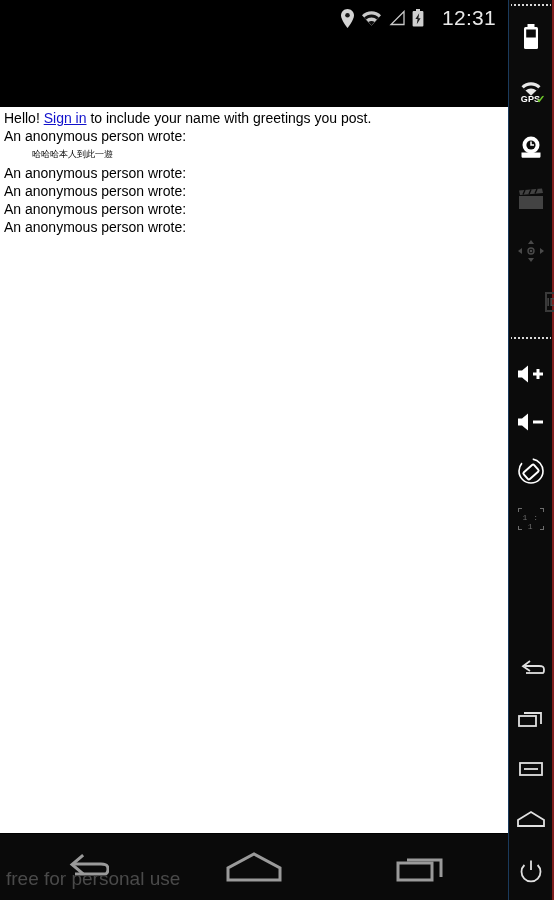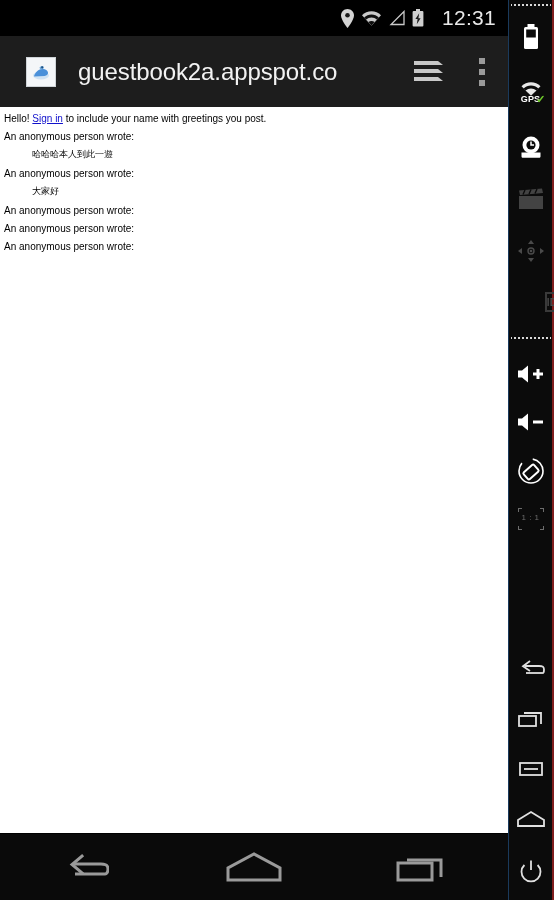--- a/index.html
+++ b/index.html
@@ -57,21 +57,21 @@
   .dot3 i { display:block; width:6px; height:6px; background:#9a9a9a; }
 
   
   #page {
     position:absolute; left:0; top:107px; width:508px; height:726px;
     background:#fff; overflow:hidden;
     font-family:"Liberation Sans", sans-serif;
   }
   #page-inner { padding:6px 4px 0 4px; }
   .ptext {
-    font-size:10px; color:#000; line-height:11px;
+    font-size:14px; color:#000; line-height:11px;
     margin:0 0 7px 0;
   }
   a.signin { color:#1111cc; text-decoration:underline; }
   blockquote.greeting {
     font-size:9px; color:#000; line-height:11px;
     margin:4px 0 8px 28px;
   }
   blockquote.greeting.empty { margin-bottom:0; height:0; }
   #greet-form { margin-top:6px; }
   #greet-input {
@@ -167,58 +167,32 @@
         </svg>
         <svg width="12" height="18" viewBox="0 0 12 18">
           <rect x="4" y="0" width="4" height="2" fill="#cfcfcf"></rect>
           <rect x="0.6" y="2" width="10.8" height="15.4" rx="1" fill="#cfcfcf"></rect>
           <path d="M7.2 4.3L3.4 10.1H5.6L4.8 15.2L8.6 9.2H6.4Z" fill="#1a1a1a"></path>
         </svg>
       </div>
       <div class="sb-time">12:31</div>
     </div>
 
-    <div id="browserbar">
-      <div id="favicon">
-        <svg width="22" height="22" viewBox="0 0 22 22">
-          <ellipse cx="11" cy="14.5" rx="8" ry="4" fill="#cfe2f3"></ellipse>
-          <path d="M4 15.5C5 11.5 8 8.5 12 8C15 7.6 17.5 9 18 11.5C18.3 13.3 16.8 14.8 14.5 15Z" fill="#4a90d9"></path>
-          <path d="M9.5 6.5C10.5 5 12.5 4.5 13.5 5.5C14.3 6.3 13.8 7.6 12.5 8.2C11 8.9 9.8 8 9.5 6.5Z" fill="#6fa8dc"></path>
-          <circle cx="12.2" cy="6.3" r="1.1" fill="#1f4e79"></circle>
-        </svg>
-      </div>
-      <div id="urltext">guestbook2a.appspot.co</div>
-      <div class="chrome-btn" id="tabs-btn">
-        <svg width="34" height="28" viewBox="0 0 34 28">
-          <path d="M2 3H26L31 7H2Z" fill="#c8c8c8"></path>
-          <path d="M2 11H26L31 15H2Z" fill="#c8c8c8"></path>
-          <path d="M2 19H26L31 23H2Z" fill="#c8c8c8"></path>
-        </svg>
-      </div>
-      <div class="chrome-btn" id="menu-btn">
-        <span class="dot3">
-            <i></i>
-            <i></i>
-            <i></i>
-          </span>
-      </div>
-    </div>
 
     <div id="page">
       <div id="page-inner">
 
         <p class="ptext">
           <span>Hello! </span><a class="signin" href="#">Sign in</a><span> to include your name with greetings you post.</span>
         </p>
 
         <p class="ptext">An anonymous person wrote:</p>
         <blockquote class="greeting">哈哈哈本人到此一遊</blockquote>
 
         <p class="ptext">An anonymous person wrote:</p>
-        <blockquote class="greeting">大家好</blockquote>
 
         <p class="ptext">An anonymous person wrote:</p>
 
         <p class="ptext">An anonymous person wrote:</p>
         <blockquote class="greeting empty"></blockquote>
 
         <p class="ptext">An anonymous person wrote:</p>
 
 
       </div>
@@ -238,20 +212,21 @@
         </svg>
       </div>
       <div class="nav-btn">
         <svg width="56" height="32" viewBox="0 0 56 32">
           <rect x="3" y="12" width="34" height="17" stroke="#9a9a9a" stroke-width="3" fill="none"></rect>
           <path d="M12 9H46V26" stroke="#9a9a9a" stroke-width="3" fill="none"></path>
         </svg>
       </div>
     </div>
 
+    <div id="watermark">free for personal use</div>
   </div>
 
   <div id="sidepanel">
 
     <div class="sp-sep"></div>
 
     <div class="sp-item" style="height:56px;">
       <svg width="16" height="26" viewBox="0 0 16 26">
         <rect x="4.5" y="0" width="7" height="3" fill="#fff"></rect>
         <rect x="1" y="3" width="14" height="22" rx="1.5" fill="#fff"></rect>
@@ -319,21 +294,21 @@
       </svg>
     </div>
 
     <div class="sp-item" style="height:50px;">
       <svg width="28" height="28" viewBox="0 0 28 28">
         <circle cx="14" cy="14" r="12" fill="none" stroke="#fff" stroke-width="1.6" stroke-dasharray="46 12"></circle>
         <rect x="7" y="10.5" width="14" height="9" rx="1.5" fill="none" stroke="#fff" stroke-width="2" transform="rotate(-42 14 15)"></rect>
       </svg>
     </div>
 
-    <div class="sp-item" style="height:46px;">
+    <div class="sp-item" style="height:46px;font-family:Liberation Mono, monospace;">
       <span class="ratio-box">
         <span class="ratio-c rc1"></span>
           <span class="ratio-c rc2"></span>
         <span class="ratio-c rc3"></span>
           <span class="ratio-c rc4"></span>
         <span class="ratio-txt">1 : 1</span>
       </span>
     </div>
 
     <div class="spacer-flex"></div>

